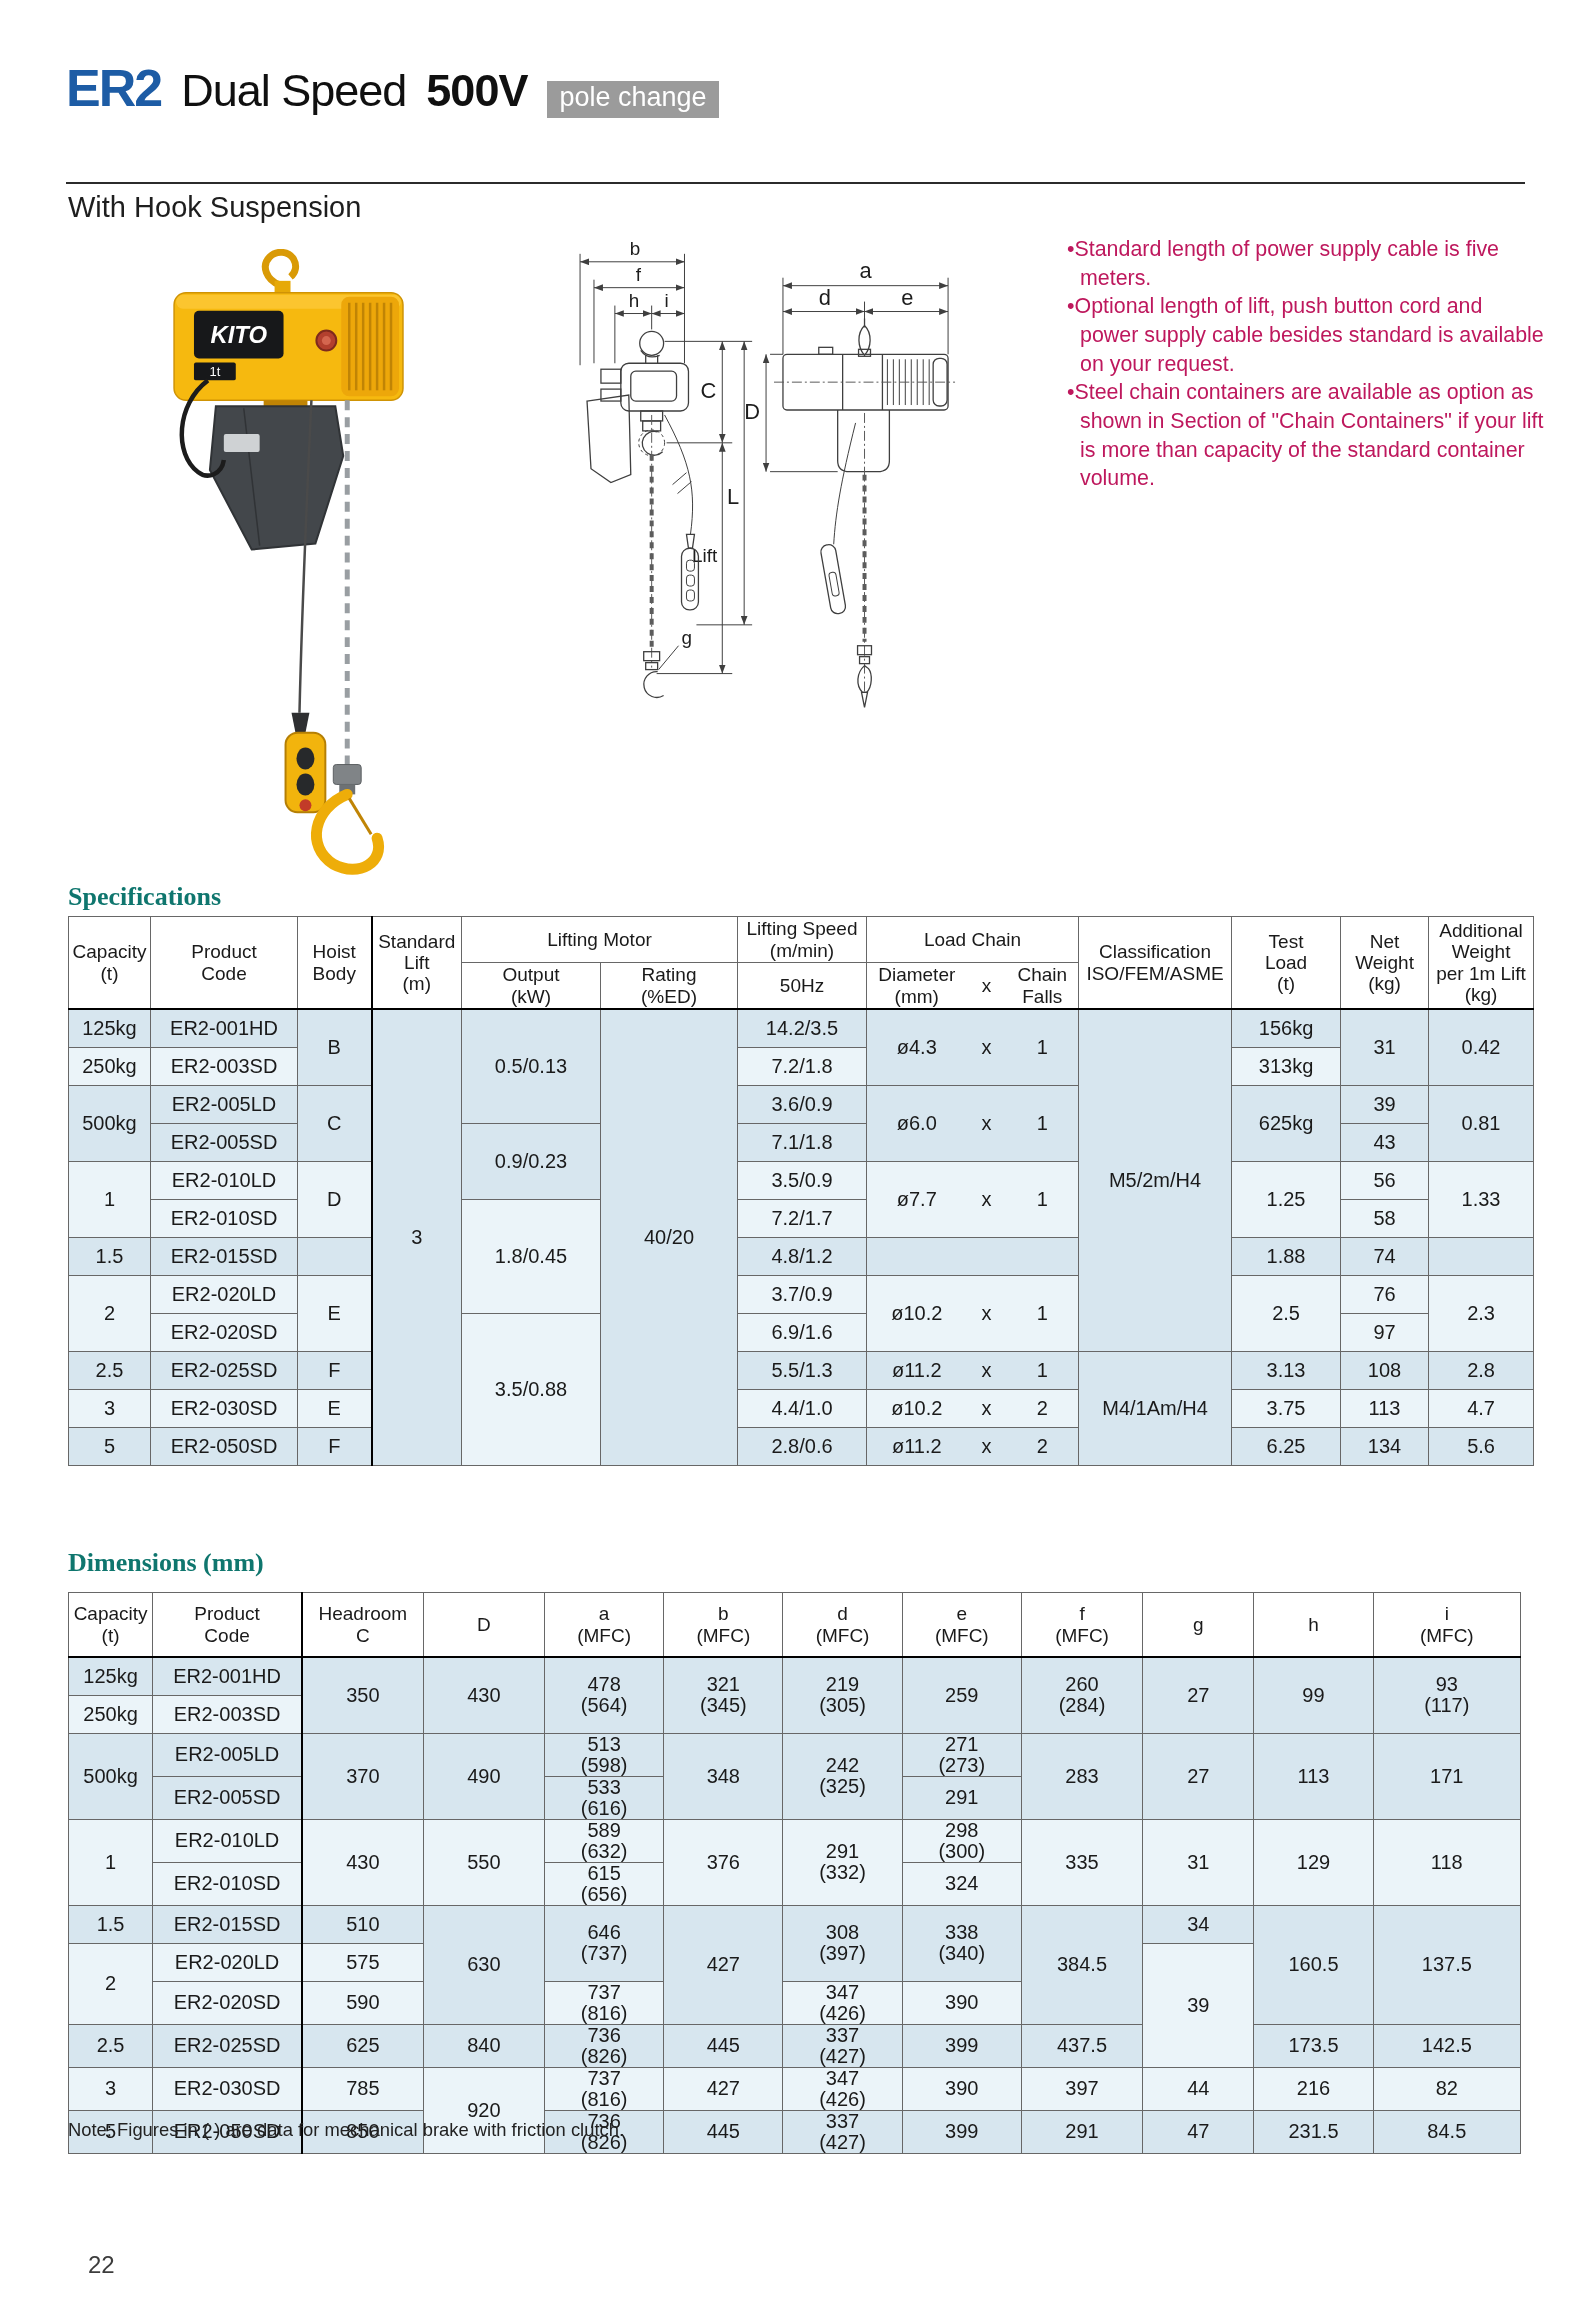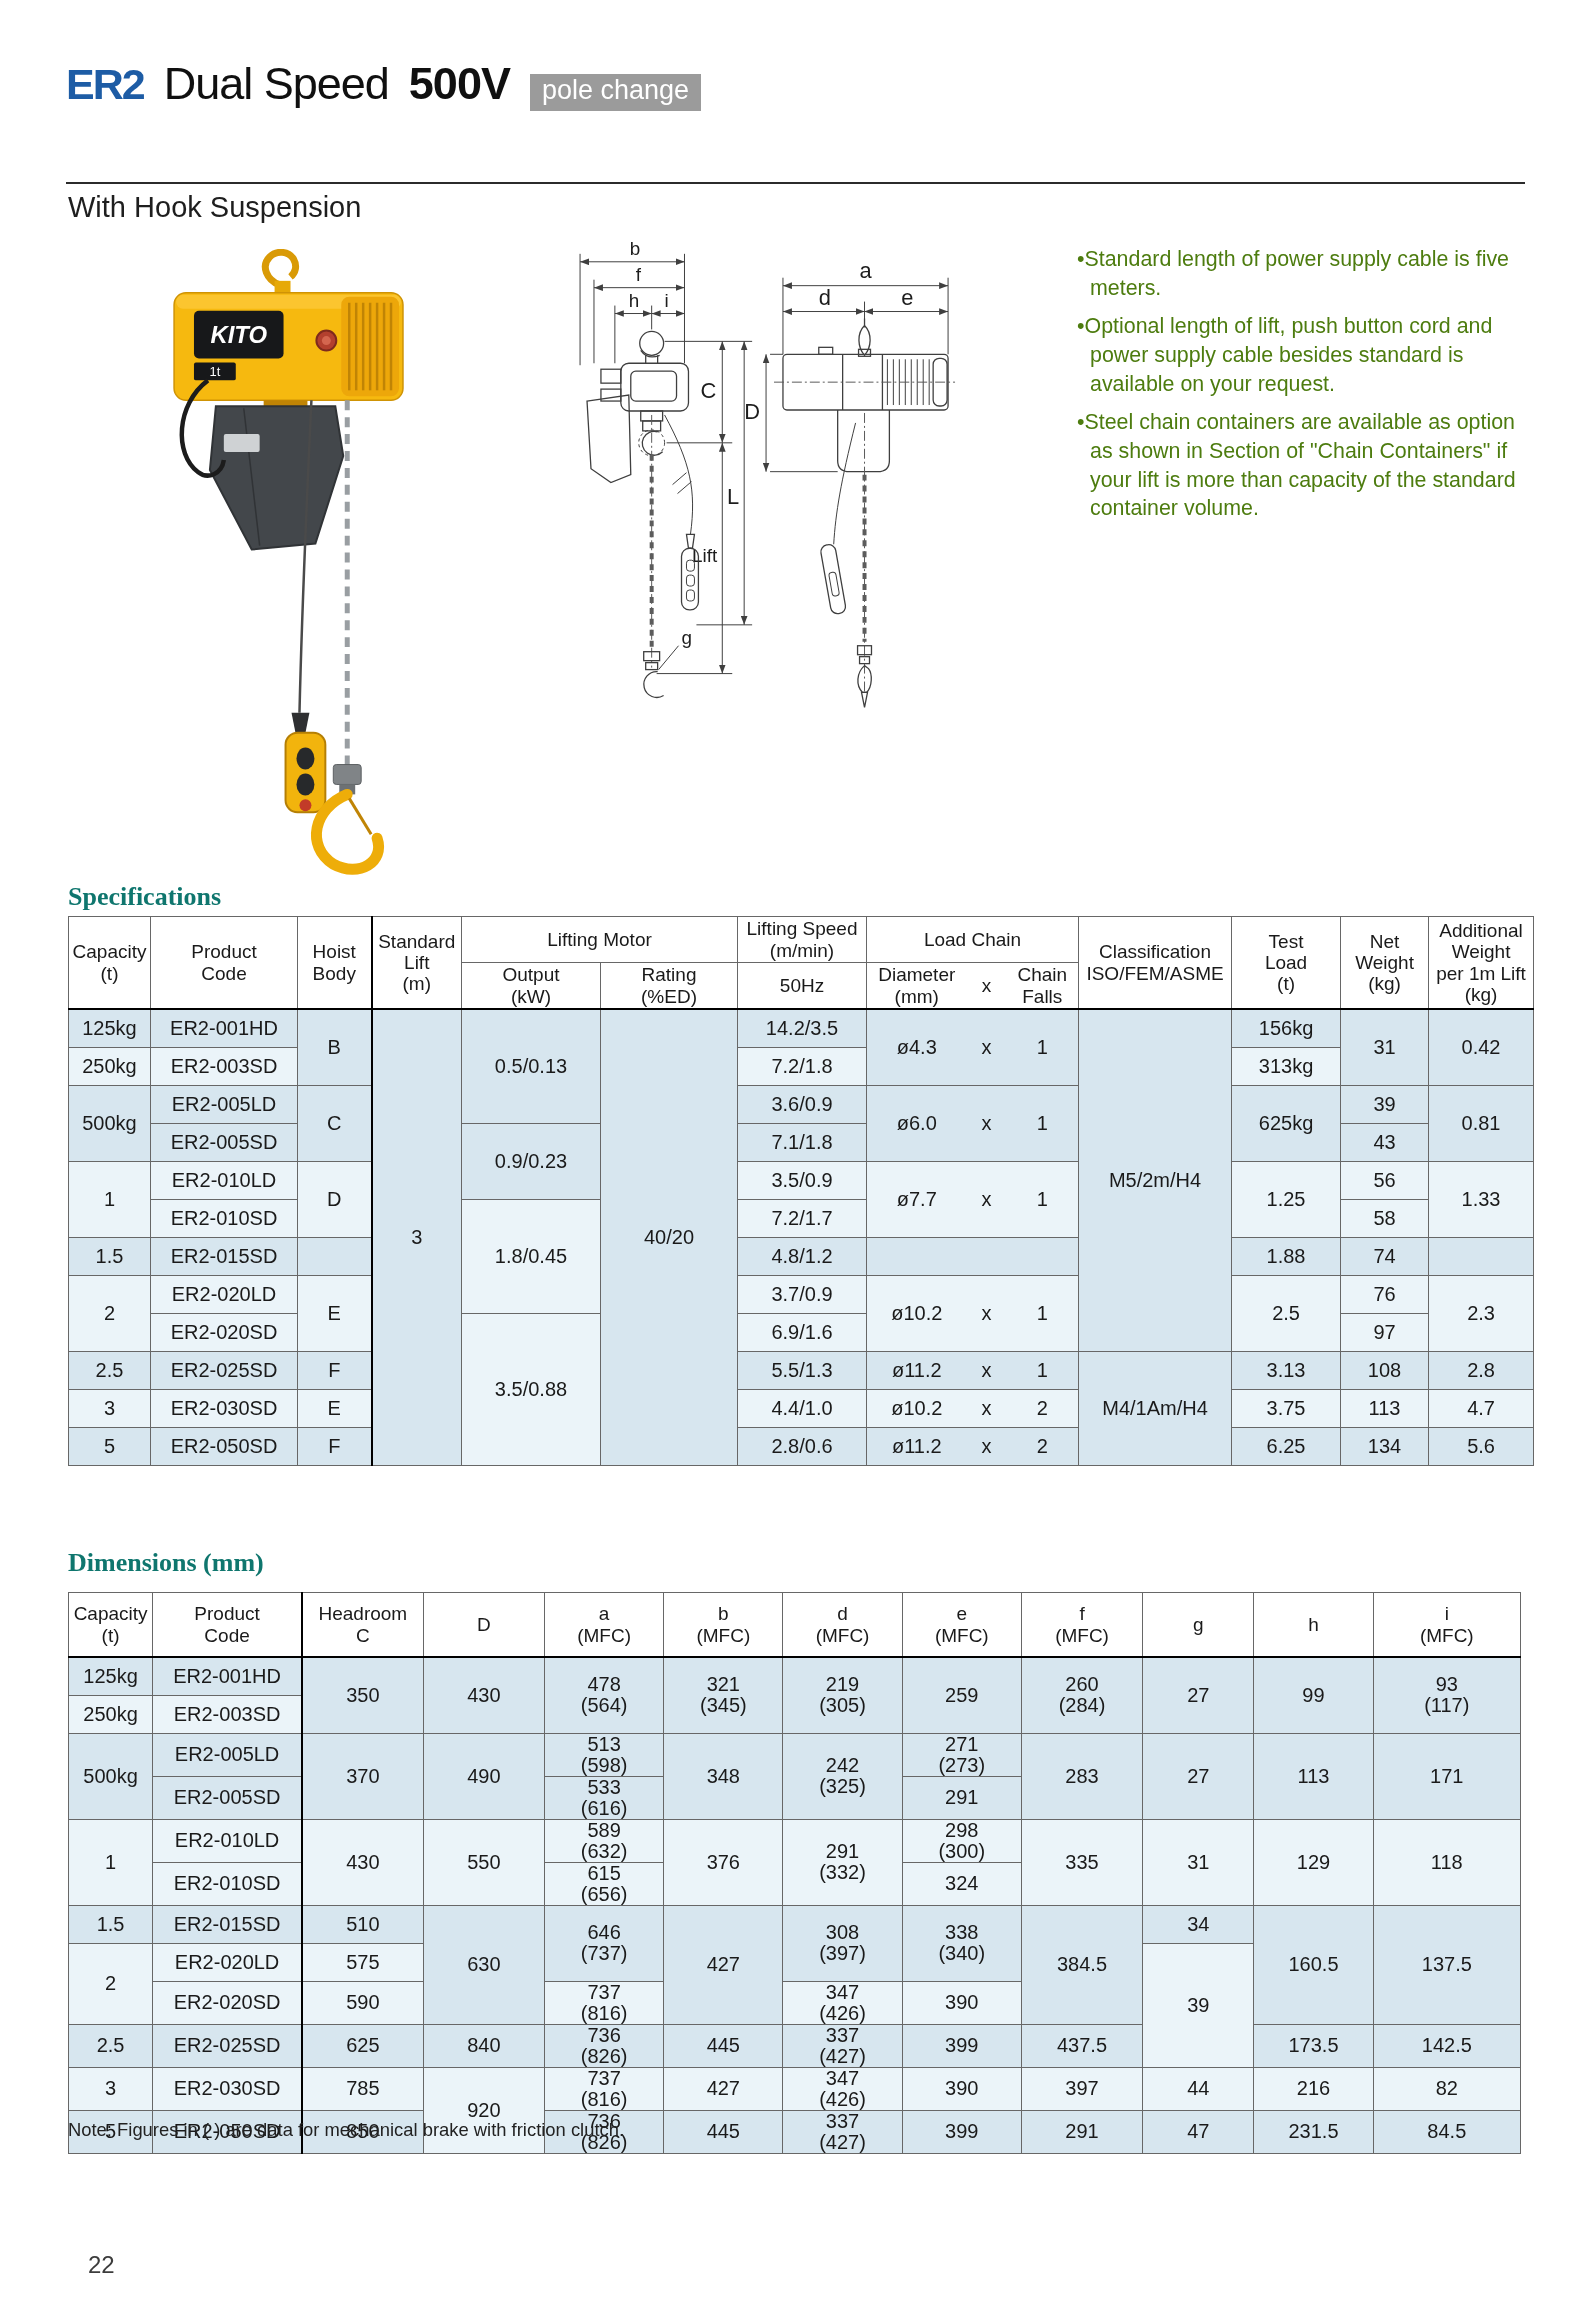--- a/index.html
+++ b/index.html
@@ -8,30 +8,30 @@
   }
   html,body{margin:0;padding:0;}
   body{
     width:1592px;height:2311px;position:relative;background:#ffffff;
     font-family:"Liberation Sans", sans-serif;color:#1a1a1a;overflow:hidden;
   }
   .abs{position:absolute;}
 
   
   .title-row{left:66px;top:58px;display:flex;align-items:baseline;gap:20px;white-space:nowrap;}
-  .model{font-size:43px;font-weight:bold;color:var(--accent);letter-spacing:-2px;}
+  .model{font-size:52px;font-weight:bold;color:var(--accent);letter-spacing:-2px;}
   .dual{font-size:45px;color:#101010;letter-spacing:-1px;}
   .volt{font-size:45px;font-weight:bold;color:#101010;letter-spacing:-1px;}
   .badge{background:var(--badge-bg);color:#fff;font-size:27px;padding:1px 12px 5px;}
   .rule{left:66px;top:182px;width:1459px;height:0;border-top:2px solid #2b2b2b;}
   .subtitle{left:68px;top:191px;font-size:29px;color:#1e1e1e;}
 
   
   .notes{left:1067px;top:235px;width:478px;margin:0;padding:0;}
-  .notes li{list-style:none;font-size:21.4px;line-height:1.34;color:#4d7c0f;padding-left:13px;text-indent:-13px;margin:10px;}
+  .notes li{list-style:none;font-size:21.4px;line-height:1.34;color:#be185d;padding-left:13px;text-indent:-13px;margin:0;}
   .notes li::before{content:"\2022";}
 
   
   .sec-h{font-size:26px;font-weight:bold;color:#0f766e;font-family:Liberation Serif, serif;}
   #spec-head{left:68px;top:882px;}
   #dim-head{left:68px;top:1548px;}
 
   
   table{border-collapse:collapse;table-layout:fixed;background:#fff;}
   #spec-table{left:68px;top:916px;width:1465px;}

